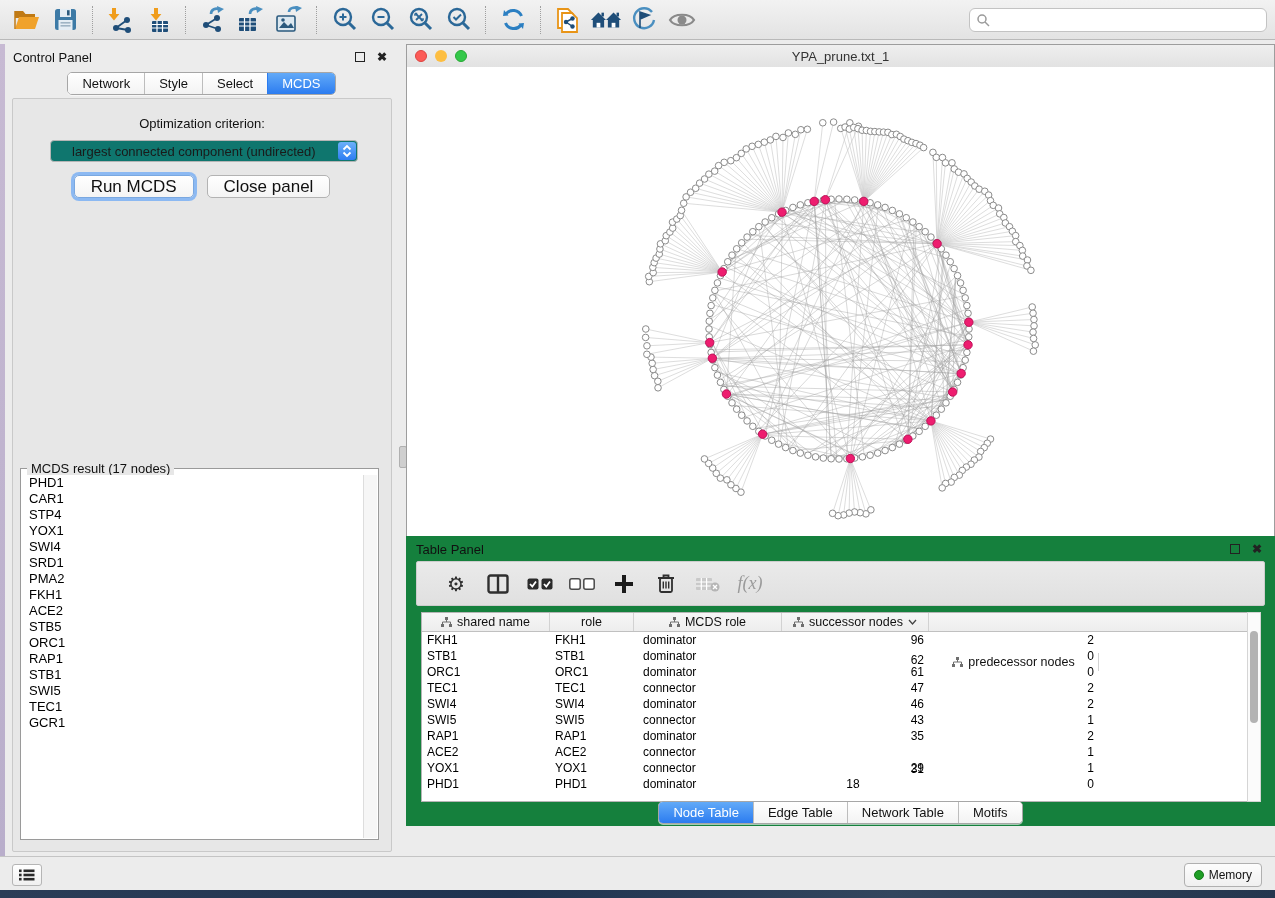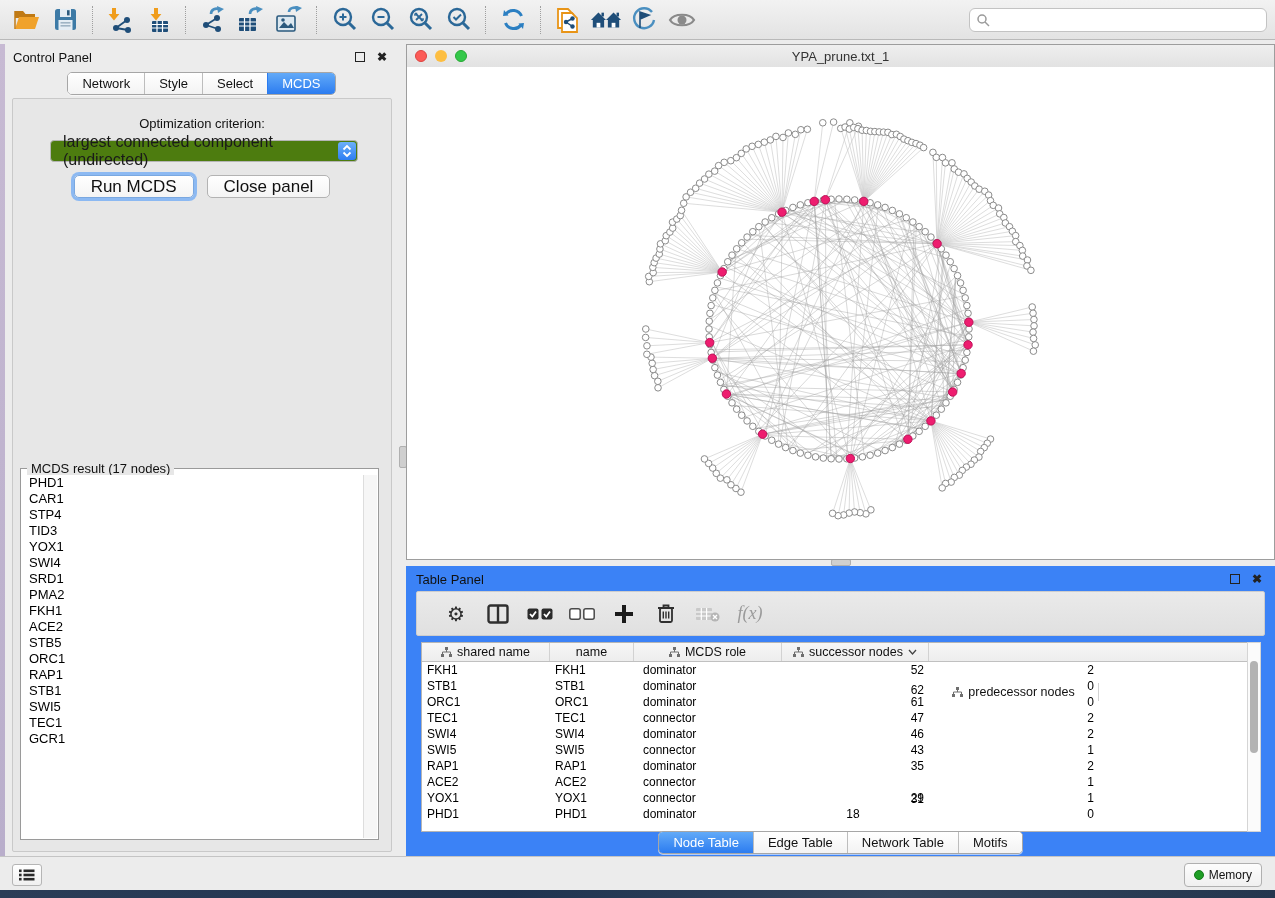--- a/index.html
+++ b/index.html
@@ -39,23 +39,23 @@
   .seg-item{padding:3px 14px;font-size:13px;color:#111;border-left:1px solid #bdbdbd;cursor:default;background:linear-gradient(#ffffff,#f3f3f3);white-space:nowrap;}
   .seg-item:first-child{border-left:none;}
   .seg-item.active{background:linear-gradient(#62aaf8,#2c7cf0);color:#fff;border-left-color:#2c7cf0;}
   #cp-tabs-row{display:flex;justify-content:center;margin-top:2px;}
   #cp-inner{
     position:absolute;left:7px;right:6px;top:54px;bottom:4px;
     background:#e7e7e7;border:1px solid #c9c9c9;border-radius:2px;
   }
   #opt-label{text-align:center;font-size:13px;margin-top:17px;color:#111;}
   #criterion-select{
-    position:relative;margin:9px 33px 0 37px;height:22px;background:#4d7c0f;
+    position:relative;margin:9px 33px 0 37px;height:22px;background:#0f766e;
     border:1px solid #b5b5b5;border-radius:4px;display:flex;align-items:center;
-    font-size:16px;padding-left:12px;box-sizing:border-box;
+    font-size:13px;padding-left:21px;box-sizing:border-box;
   }
   #criterion-stepper{
     position:absolute;right:1px;top:1px;bottom:1px;width:18px;border-radius:3px;
     background:linear-gradient(#6cb0f9,#2d7df2);display:flex;flex-direction:column;
     align-items:center;justify-content:center;color:#fff;
   }
   #criterion-stepper svg{display:block}
   #cp-buttons{display:flex;justify-content:center;gap:13px;margin-top:13px;}
   .mac-btn{
     background:linear-gradient(#ffffff,#f4f4f4);
@@ -84,21 +84,21 @@
   #net-titlebar{
     height:22px;background:linear-gradient(#efefef,#e2e2e2);
     border-bottom:1px solid #b4b4b4;display:flex;align-items:center;
     position:relative;
   }
   #traffic-lights{display:flex;gap:8px;margin-left:8px;}
   .light{width:12px;height:12px;border-radius:50%;box-sizing:border-box;}
   #net-title{position:absolute;left:0;right:0;text-align:center;font-size:13px;color:#333;}
   #net-canvas{position:absolute;left:0;top:22px;right:0;bottom:0;background:#fff;overflow:hidden;}
   
-  #table-panel{position:absolute;left:406px;top:566px;width:869px;height:290px;background:#3b82f6;}
+  #table-panel{position:absolute;left:406px;top:536px;width:869px;height:290px;background:#15803d;}
   #tp-toolbar{
     position:absolute;left:10px;right:10px;top:25px;height:45px;
     background:linear-gradient(#eaeaea,#e0e0e0);border:1px solid #cdcdcd;border-radius:2px;
     display:flex;align-items:center;padding-left:18px;box-sizing:border-box;gap:0;
   }
   .tp-icon{width:42px;height:32px;display:flex;align-items:center;justify-content:center;flex:0 0 auto;}
   .gear-glyph{font-size:20px;color:#2f2f2f;line-height:1;}
   .fx-glyph{font-family:"Liberation Serif",serif;font-style:italic;font-size:18px;color:#9a9a9a;}
   #node-table{
     position:absolute;left:15px;top:76px;width:825px;height:188px;
@@ -315,21 +315,20 @@
     <div id="cp-buttons">
       <button class="mac-btn focused">Run MCDS</button>
       <button class="mac-btn">Close panel</button>
     </div>
     <div id="mcds-frame">
       <span id="mcds-frame-title">MCDS result (17 nodes)</span>
       <div id="mcds-list">
           <div class="mcds-item">PHD1</div>
           <div class="mcds-item">CAR1</div>
           <div class="mcds-item">STP4</div>
-          <div class="mcds-item">TID3</div>
           <div class="mcds-item">YOX1</div>
           <div class="mcds-item">SWI4</div>
           <div class="mcds-item">SRD1</div>
           <div class="mcds-item">PMA2</div>
           <div class="mcds-item">FKH1</div>
           <div class="mcds-item">ACE2</div>
           <div class="mcds-item">STB5</div>
           <div class="mcds-item">ORC1</div>
           <div class="mcds-item">RAP1</div>
           <div class="mcds-item">STB1</div>
@@ -1050,21 +1049,21 @@
         <div class="nt-hcell" style="width: 128px;">
           <svg width="11" height="11" viewBox="0 0 11 11">
             <rect x="4" y="0" width="3" height="3" fill="#6e6e6e"></rect>
             <rect x="0" y="7" width="3" height="3" fill="#6e6e6e"></rect>
             <rect x="8" y="7" width="3" height="3" fill="#6e6e6e"></rect>
             <path d="M5.5 3v2M1.5 7V5h8v2" stroke="#6e6e6e" fill="none"></path>
           </svg>
           <span>shared name</span>
         </div>
         <div class="nt-hcell" style="width: 84px;">
-          <span>name</span>
+          <span>role</span>
         </div>
         <div class="nt-hcell" style="width: 148px;">
           <svg width="11" height="11" viewBox="0 0 11 11">
             <rect x="4" y="0" width="3" height="3" fill="#6e6e6e"></rect>
             <rect x="0" y="7" width="3" height="3" fill="#6e6e6e"></rect>
             <rect x="8" y="7" width="3" height="3" fill="#6e6e6e"></rect>
             <path d="M5.5 3v2M1.5 7V5h8v2" stroke="#6e6e6e" fill="none"></path>
           </svg>
           <span>MCDS role</span>
         </div>
@@ -1089,21 +1088,21 @@
           </svg>
           <span>predecessor nodes</span>
         </div>
         <div class="nt-hcell" style="flex: 1 1 0%;"></div>
       </div>
     <div id="nt-body">
         <div class="nt-row">
           <div class="nt-cell" style="width: 128px; text-align: left; padding: 0px 0px 0px 5px;">FKH1</div>
           <div class="nt-cell" style="width: 84px; text-align: left; padding: 0px 0px 0px 5px;">FKH1</div>
           <div class="nt-cell" style="width: 148px; text-align: left; padding: 0px 0px 0px 9px;">dominator</div>
-          <div class="nt-cell" style="width: 147px; text-align: right; padding: 0px 5px 0px 0px;">52</div>
+          <div class="nt-cell" style="width: 147px; text-align: right; padding: 0px 5px 0px 0px;">96</div>
           <div class="nt-cell" style="width: 170px; text-align: right; padding: 0px 5px 0px 0px;">2</div>
         </div>
         <div class="nt-row">
           <div class="nt-cell" style="width: 128px; text-align: left; padding: 0px 0px 0px 5px;">STB1</div>
           <div class="nt-cell" style="width: 84px; text-align: left; padding: 0px 0px 0px 5px;">STB1</div>
           <div class="nt-cell" style="width: 148px; text-align: left; padding: 0px 0px 0px 9px;">dominator</div>
           <div class="nt-cell" style="width: 147px; text-align: right; padding: 0px 5px 0px 0px; margin-top: 7px;">62</div>
           <div class="nt-cell" style="width: 170px; text-align: right; padding: 0px 5px 0px 0px;">0</div>
         </div>
         <div class="nt-row">

